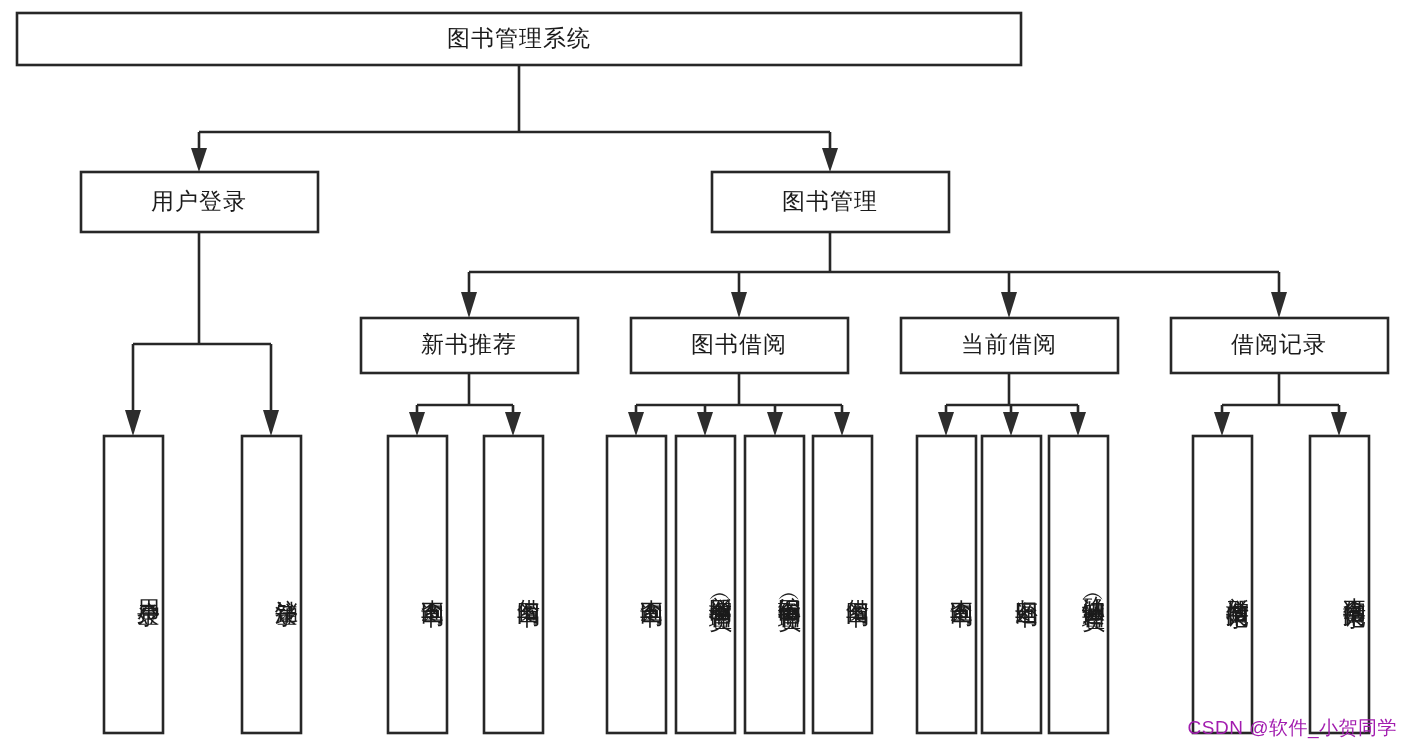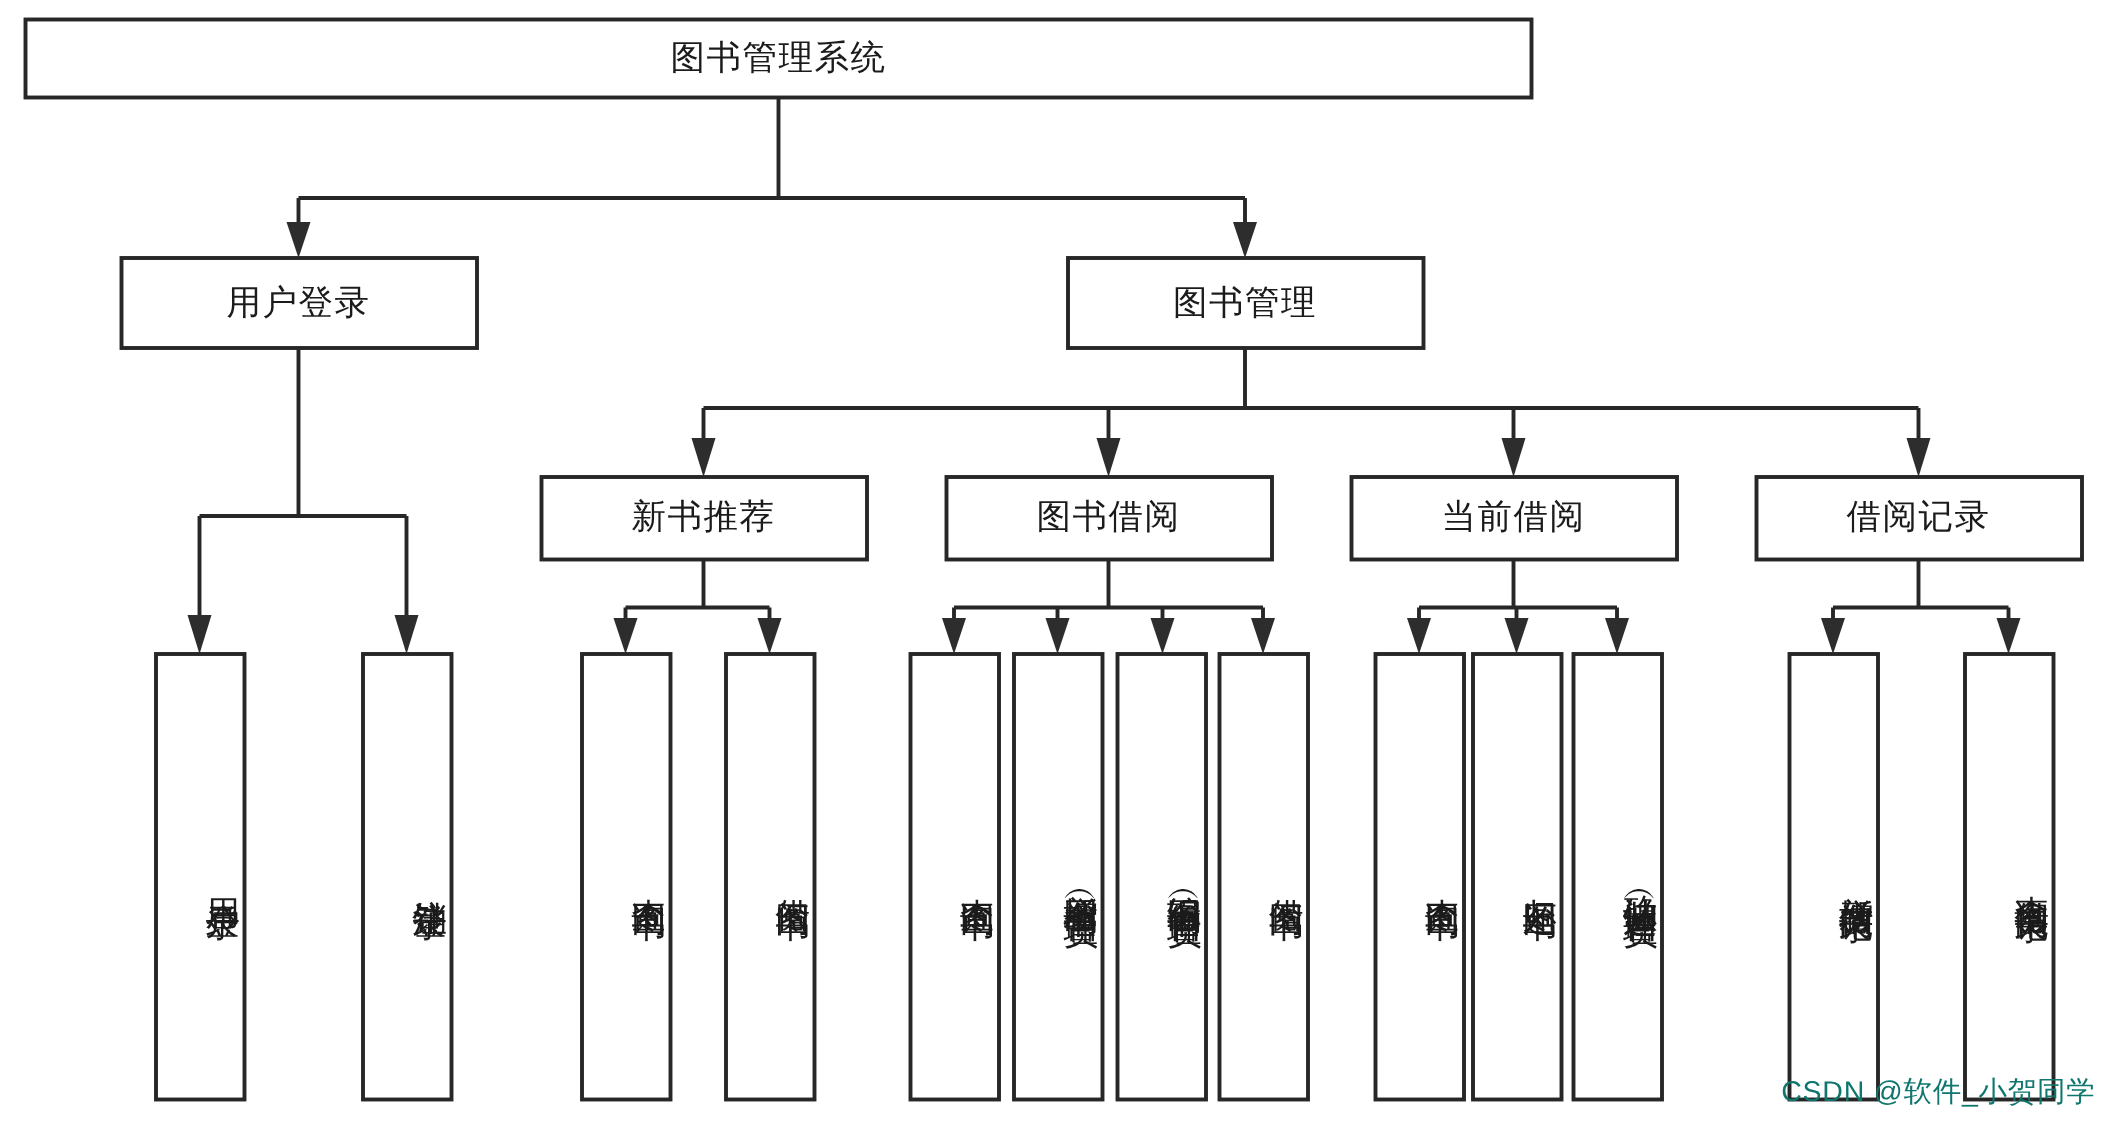--- a/index.html
+++ b/index.html
@@ -71,21 +71,21 @@
     align-items: flex-start;
     padding-top: 4px;
     box-sizing: border-box;
   }
   .watermark {
     position: absolute;
     right: 8px;
     bottom: 6px;
     font-family: "Liberation Sans", "DejaVu Sans", sans-serif;
     font-size: 19px;
-    color: #0f766e;
+    color: #a21caf;
     letter-spacing: 0.5px;
     white-space: nowrap;
     pointer-events: none;
   }
 </style>
 </head>
 <body>
 
 <svg id="diagram" viewBox="0 0 1405 747">
 

